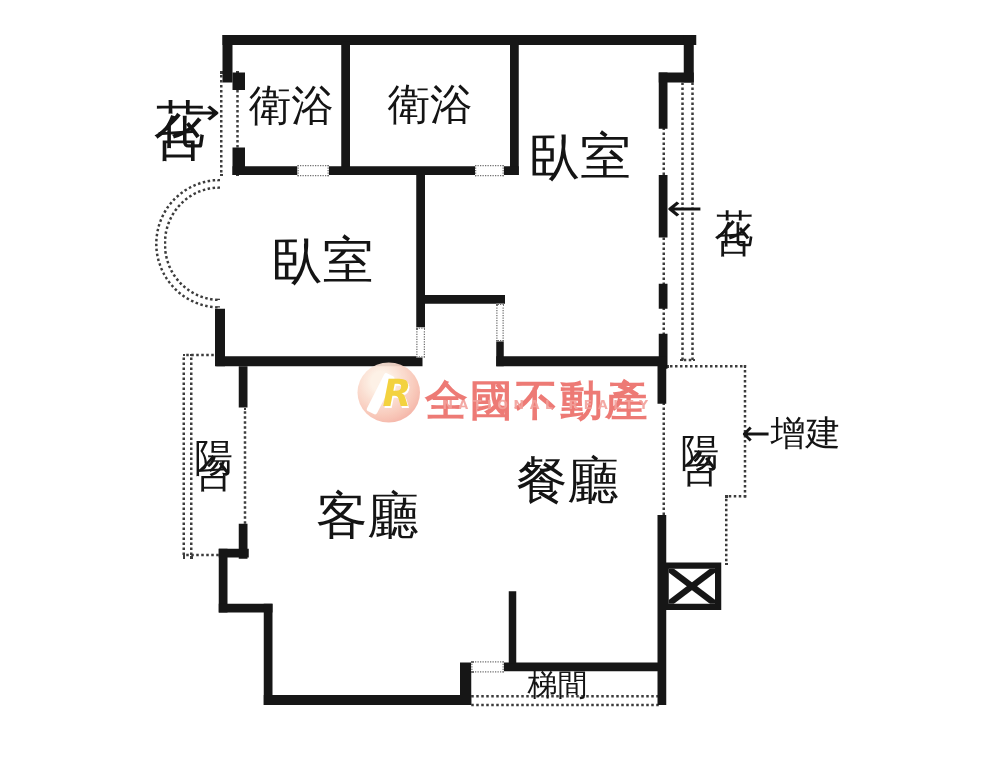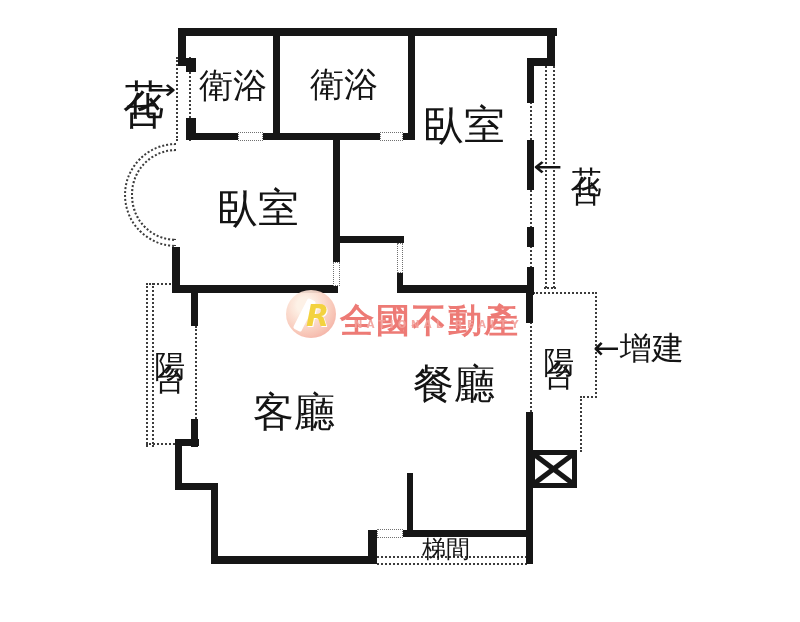--- a/index.html
+++ b/index.html
@@ -109,21 +109,21 @@
   <div class="lbl vlbl" style="left:122px;top:46px;letter-spacing:10px;">花台</div>
   <div class="arrow" style="left:150px;top:76px;transform:scaleX(1.25);">→</div>
   <div class="lbl" style="left:199px;top:68px;font-size:34px;">衛浴</div>
   <div class="lbl" style="left:310px;top:67px;font-size:34px;">衛浴</div>
   <div class="lbl" style="left:423px;top:104px;">臥室</div>
   <div class="lbl vlbl" style="left:570px;top:142px;font-size:31px;letter-spacing:8px;">花台</div>
   <div class="arrow" style="left:536px;top:153px;transform:scaleX(1.25);">←</div>
   <div class="lbl" style="left:217px;top:187px;">臥室</div>
   <div class="lbl vlbl" style="left:154px;top:329px;font-size:31px;letter-spacing:9px;">陽台</div>
   <div class="lbl vlbl" style="left:543px;top:325px;font-size:31px;letter-spacing:9px;">陽台</div>
-  <div class="lbl" style="left:593px;top:332px;font-size:32px;">
+  <div class="lbl" style="left:593px;top:332px;font-size:28px;">
     <span>←</span><span>增建</span>
   </div>
   <div class="lbl" style="left:413px;top:363px;">餐廳</div>
   <div class="lbl" style="left:253px;top:391px;">客廳</div>
   <div class="lbl" style="left:422px;top:537px;font-size:24px;font-family:Liberation Serif, serif;">梯間</div>
 
   <div id="wm">
     <div id="wm-circle">
       <div id="wm-slash"></div>
       <div id="wm-r">R</div>

